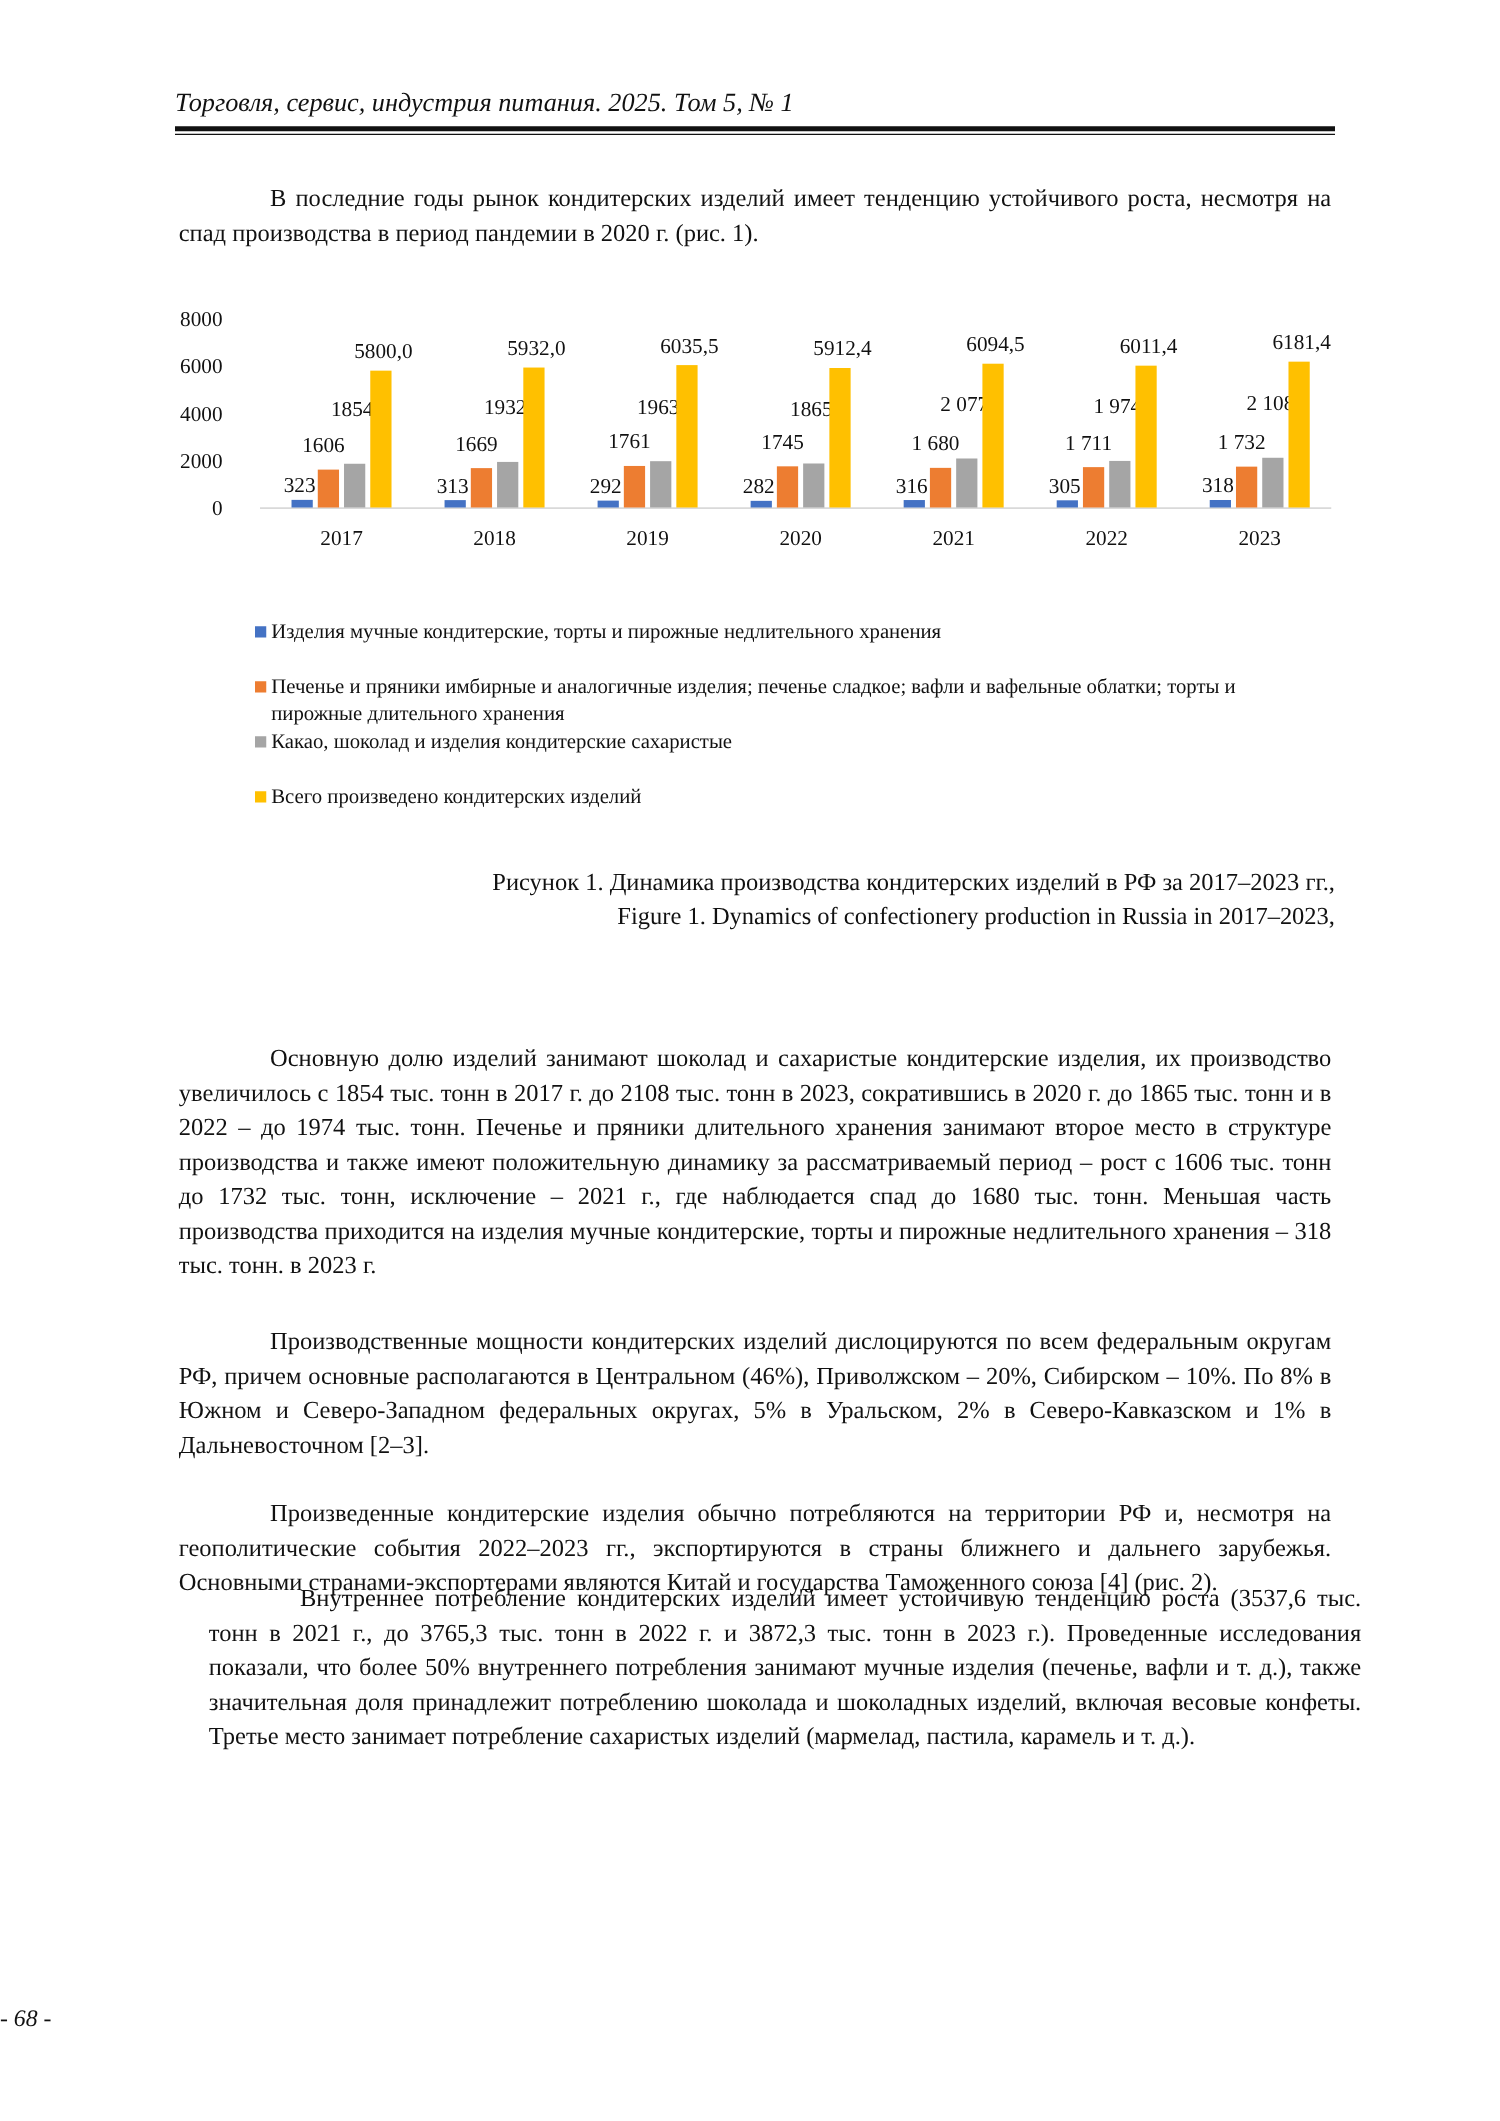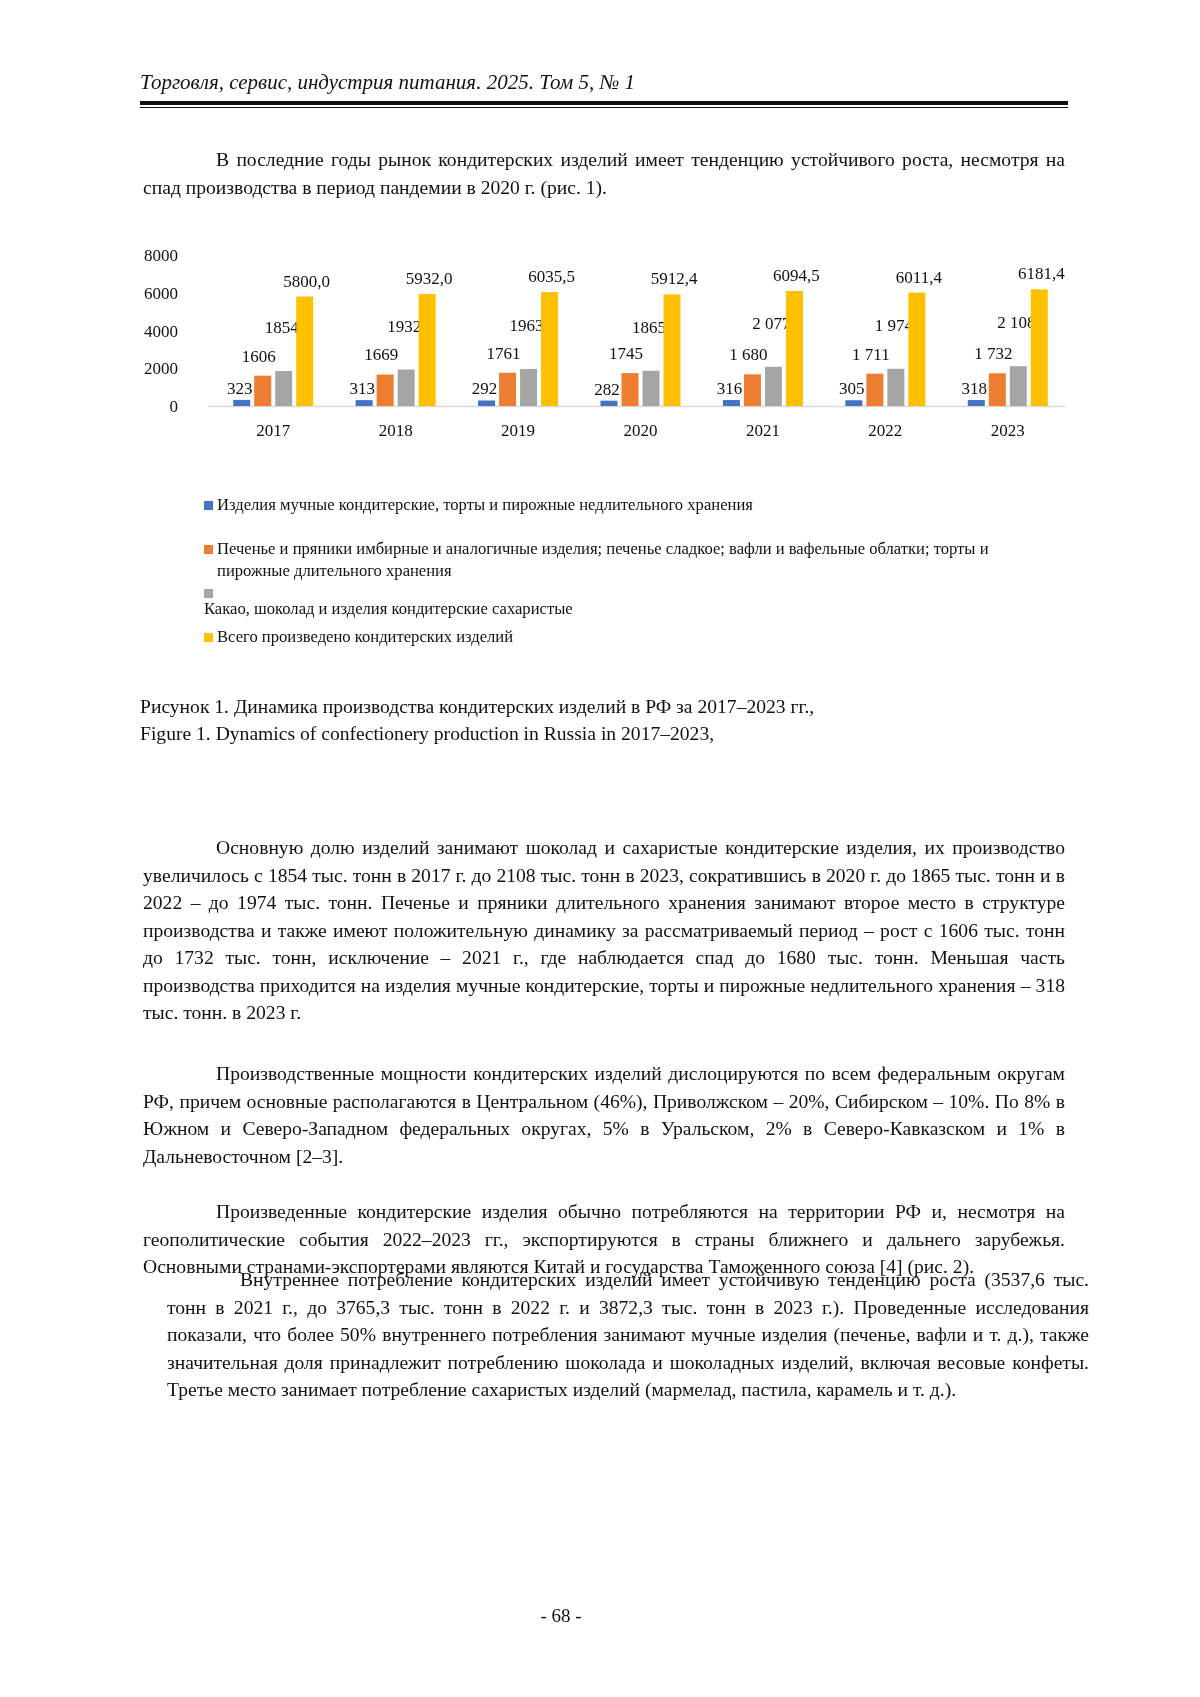--- a/index.html
+++ b/index.html
@@ -29,25 +29,25 @@
     .chart svg { display: block; }
     .chart text { font-family: "Liberation Serif", serif; fill: #111; }
 
     .legend { position: absolute; left: 204px; top: 494px; width: 860px; font-size: 16.6px; line-height: 22px; }
     .legend-item { position: absolute; left: 0; display: flex; align-items: flex-start; }
     .legend-swatch { width: 9px; height: 9px; margin-top: 7px; margin-right: 4px; flex: 0 0 9px; }
     .legend-label { width: 830px; }
 
     .caption {
       position: absolute; left: 140px; width: 928px; top: 693px;
-      text-align: left; font-size: 19.6px; line-height: 27px; font-family: Liberation Serif, serif;
+      text-align: right; font-size: 19.6px; line-height: 27px; font-family: Liberation Serif, serif;
     }
     .caption div { margin: 0; }
 
-    .page-number { position: absolute; left: 0; width: 1122px; top: 1605px; text-align: center; font-size: 19px; }
+    .page-number { position: absolute; left: 0; width: 1122px; top: 1605px; font-size: 19px; font-style: italic; }
   </style>
 </head>
 <body>
 
 <div class="running-head">Торговля, сервис, индустрия питания. 2025. Том 5, № 1</div>
 <div class="head-rule-thick"></div>
 <div class="head-rule-thin"></div>
 
 <p class="para p1">В последние годы рынок кондитерских изделий имеет тенденцию устойчивого роста, несмотря на спад производства в период пандемии в 2020 г. (рис. 1).</p>
 
@@ -127,21 +127,21 @@
 
 <div class="legend">
   <div class="legend-item" style="top:0px;">
     <span class="legend-swatch" style="background: rgb(68, 114, 196);"></span>
     <span class="legend-label">Изделия мучные кондитерские, торты и пирожные недлительного хранения</span>
   </div>
   <div class="legend-item" style="top:44px;">
     <span class="legend-swatch" style="background: rgb(237, 125, 49);"></span>
     <span class="legend-label">Печенье и пряники имбирные и аналогичные изделия; печенье сладкое; вафли и вафельные облатки; торты и пирожные длительного хранения</span>
   </div>
-  <div class="legend-item" style="top:88px;flex-direction:column;">
+  <div class="legend-item" style="top:88px;">
     <span class="legend-swatch" style="background: rgb(165, 165, 165);"></span>
     <span class="legend-label">Какао, шоколад и изделия кондитерские сахаристые</span>
   </div>
   <div class="legend-item" style="top:132px;">
     <span class="legend-swatch" style="background: rgb(255, 192, 0);"></span>
     <span class="legend-label">Всего произведено кондитерских изделий</span>
   </div>
 </div>
 
 <div class="caption">

